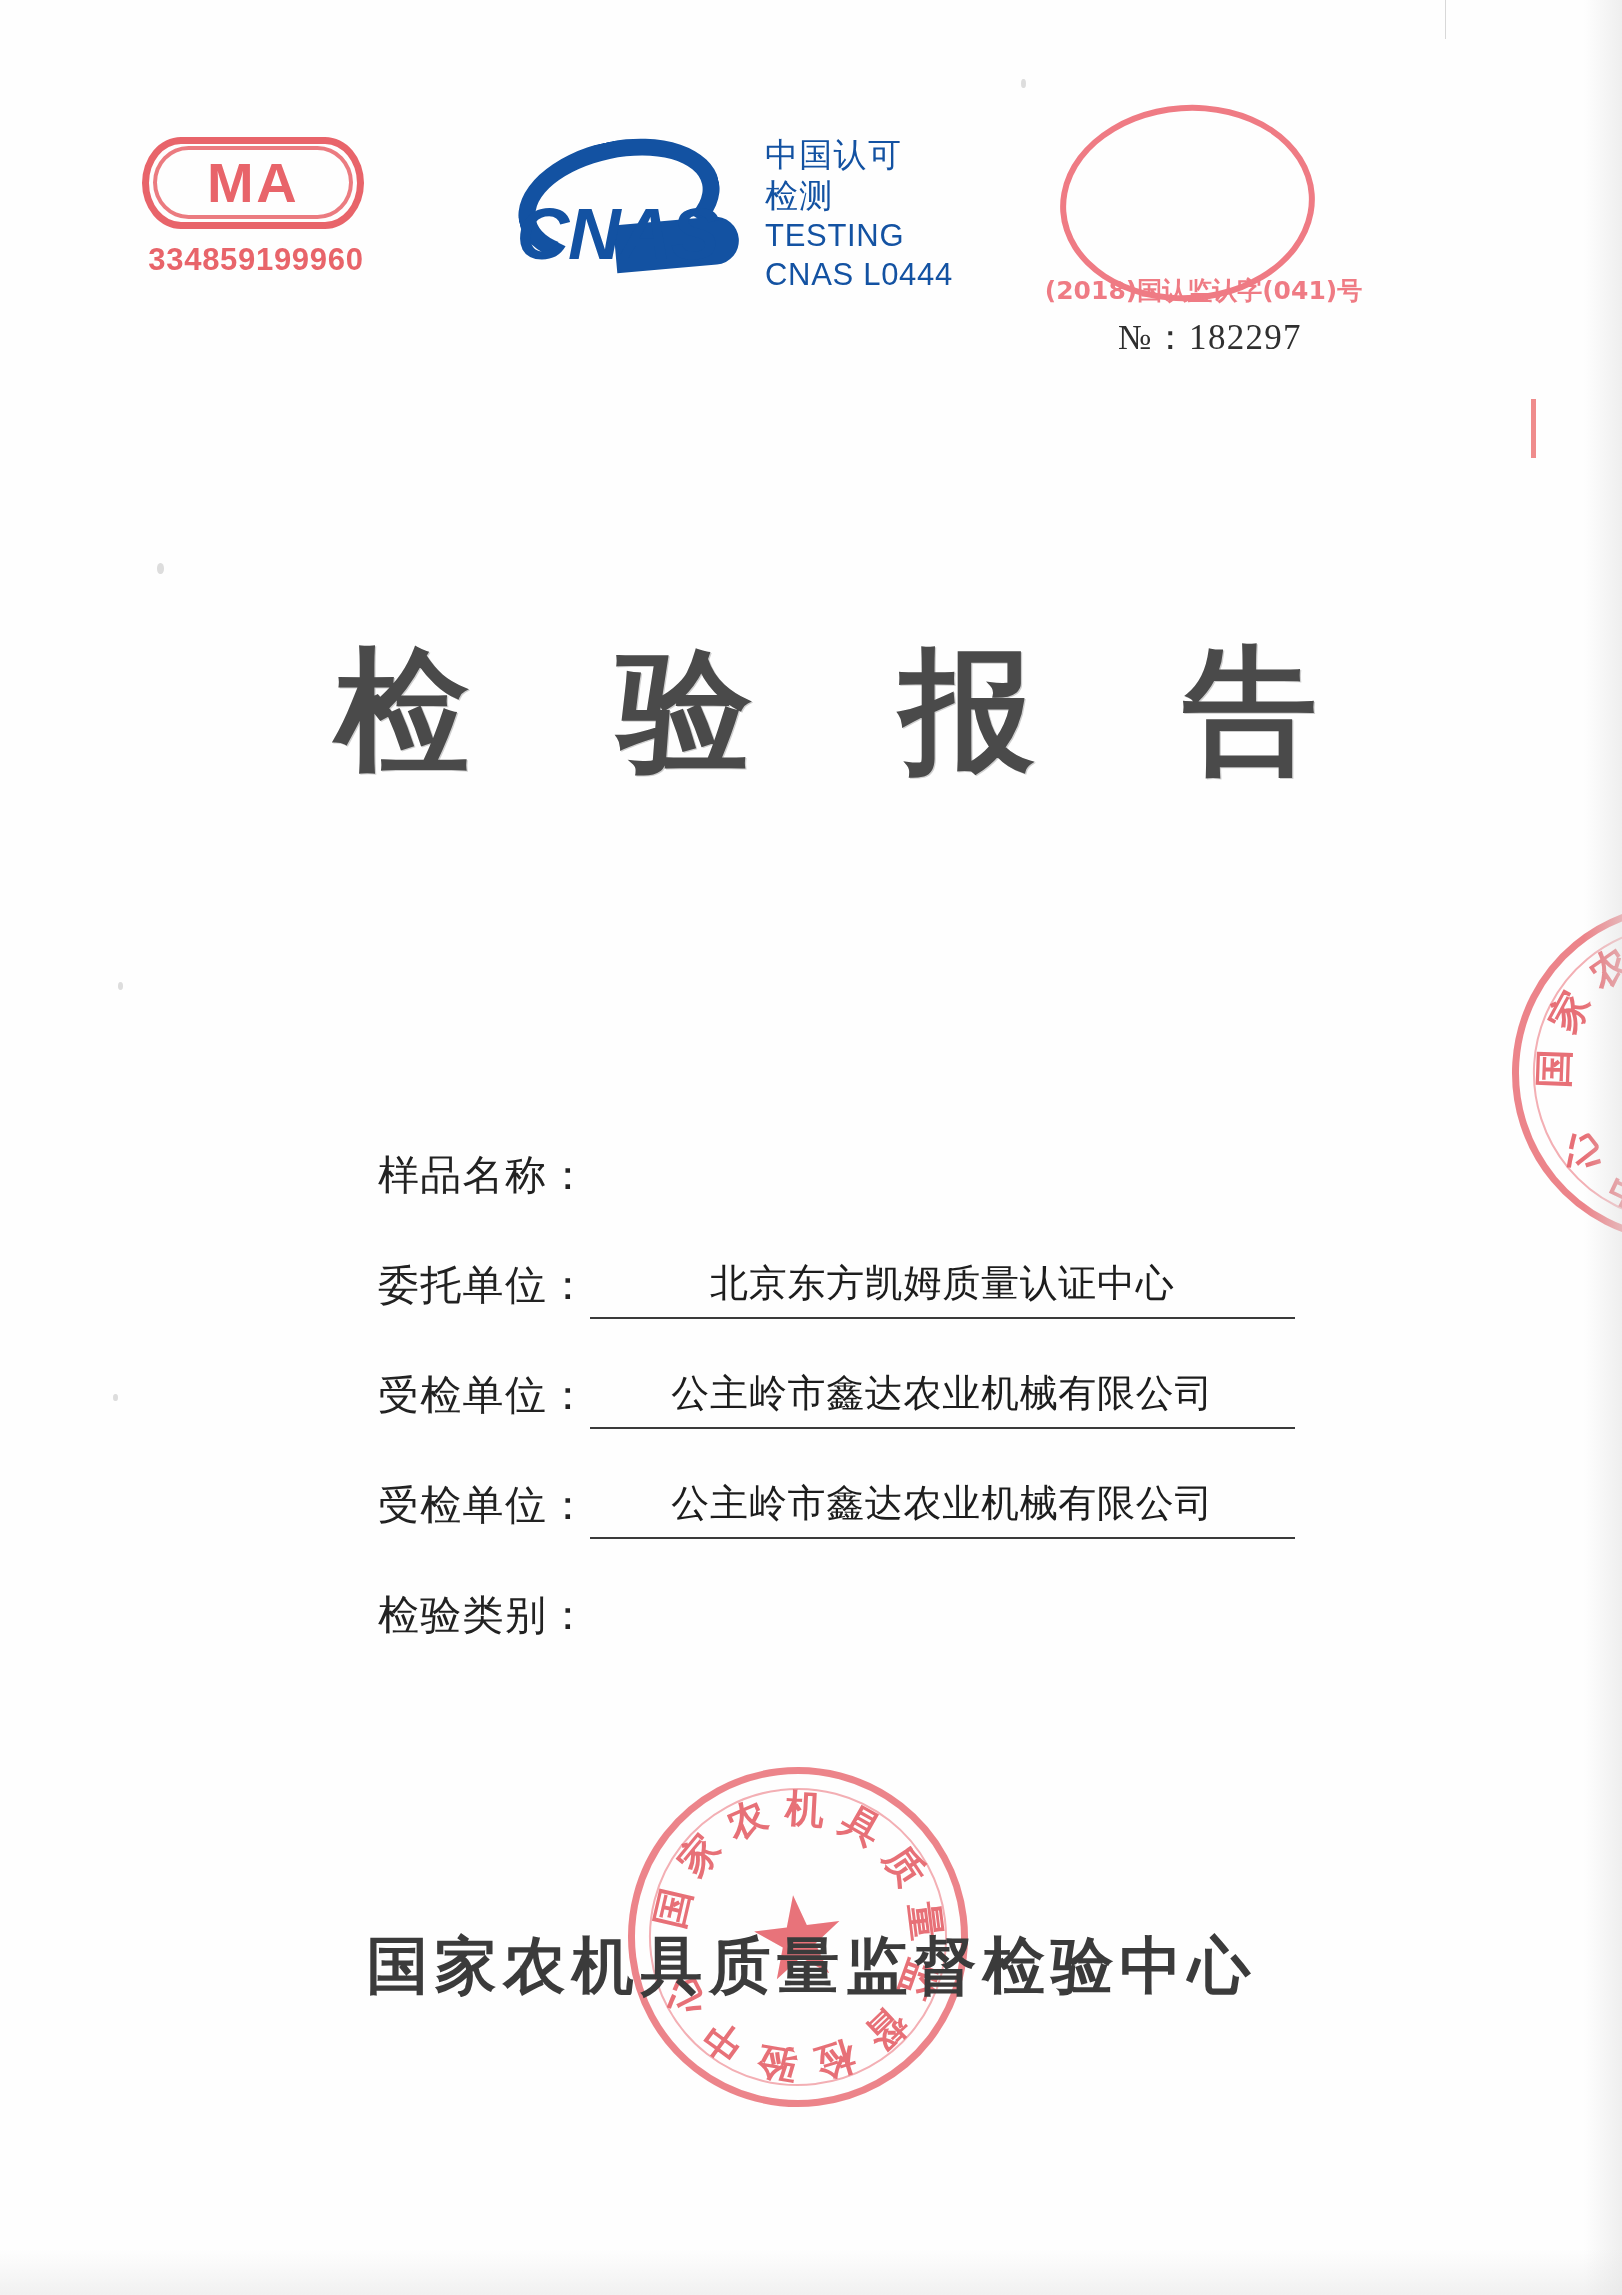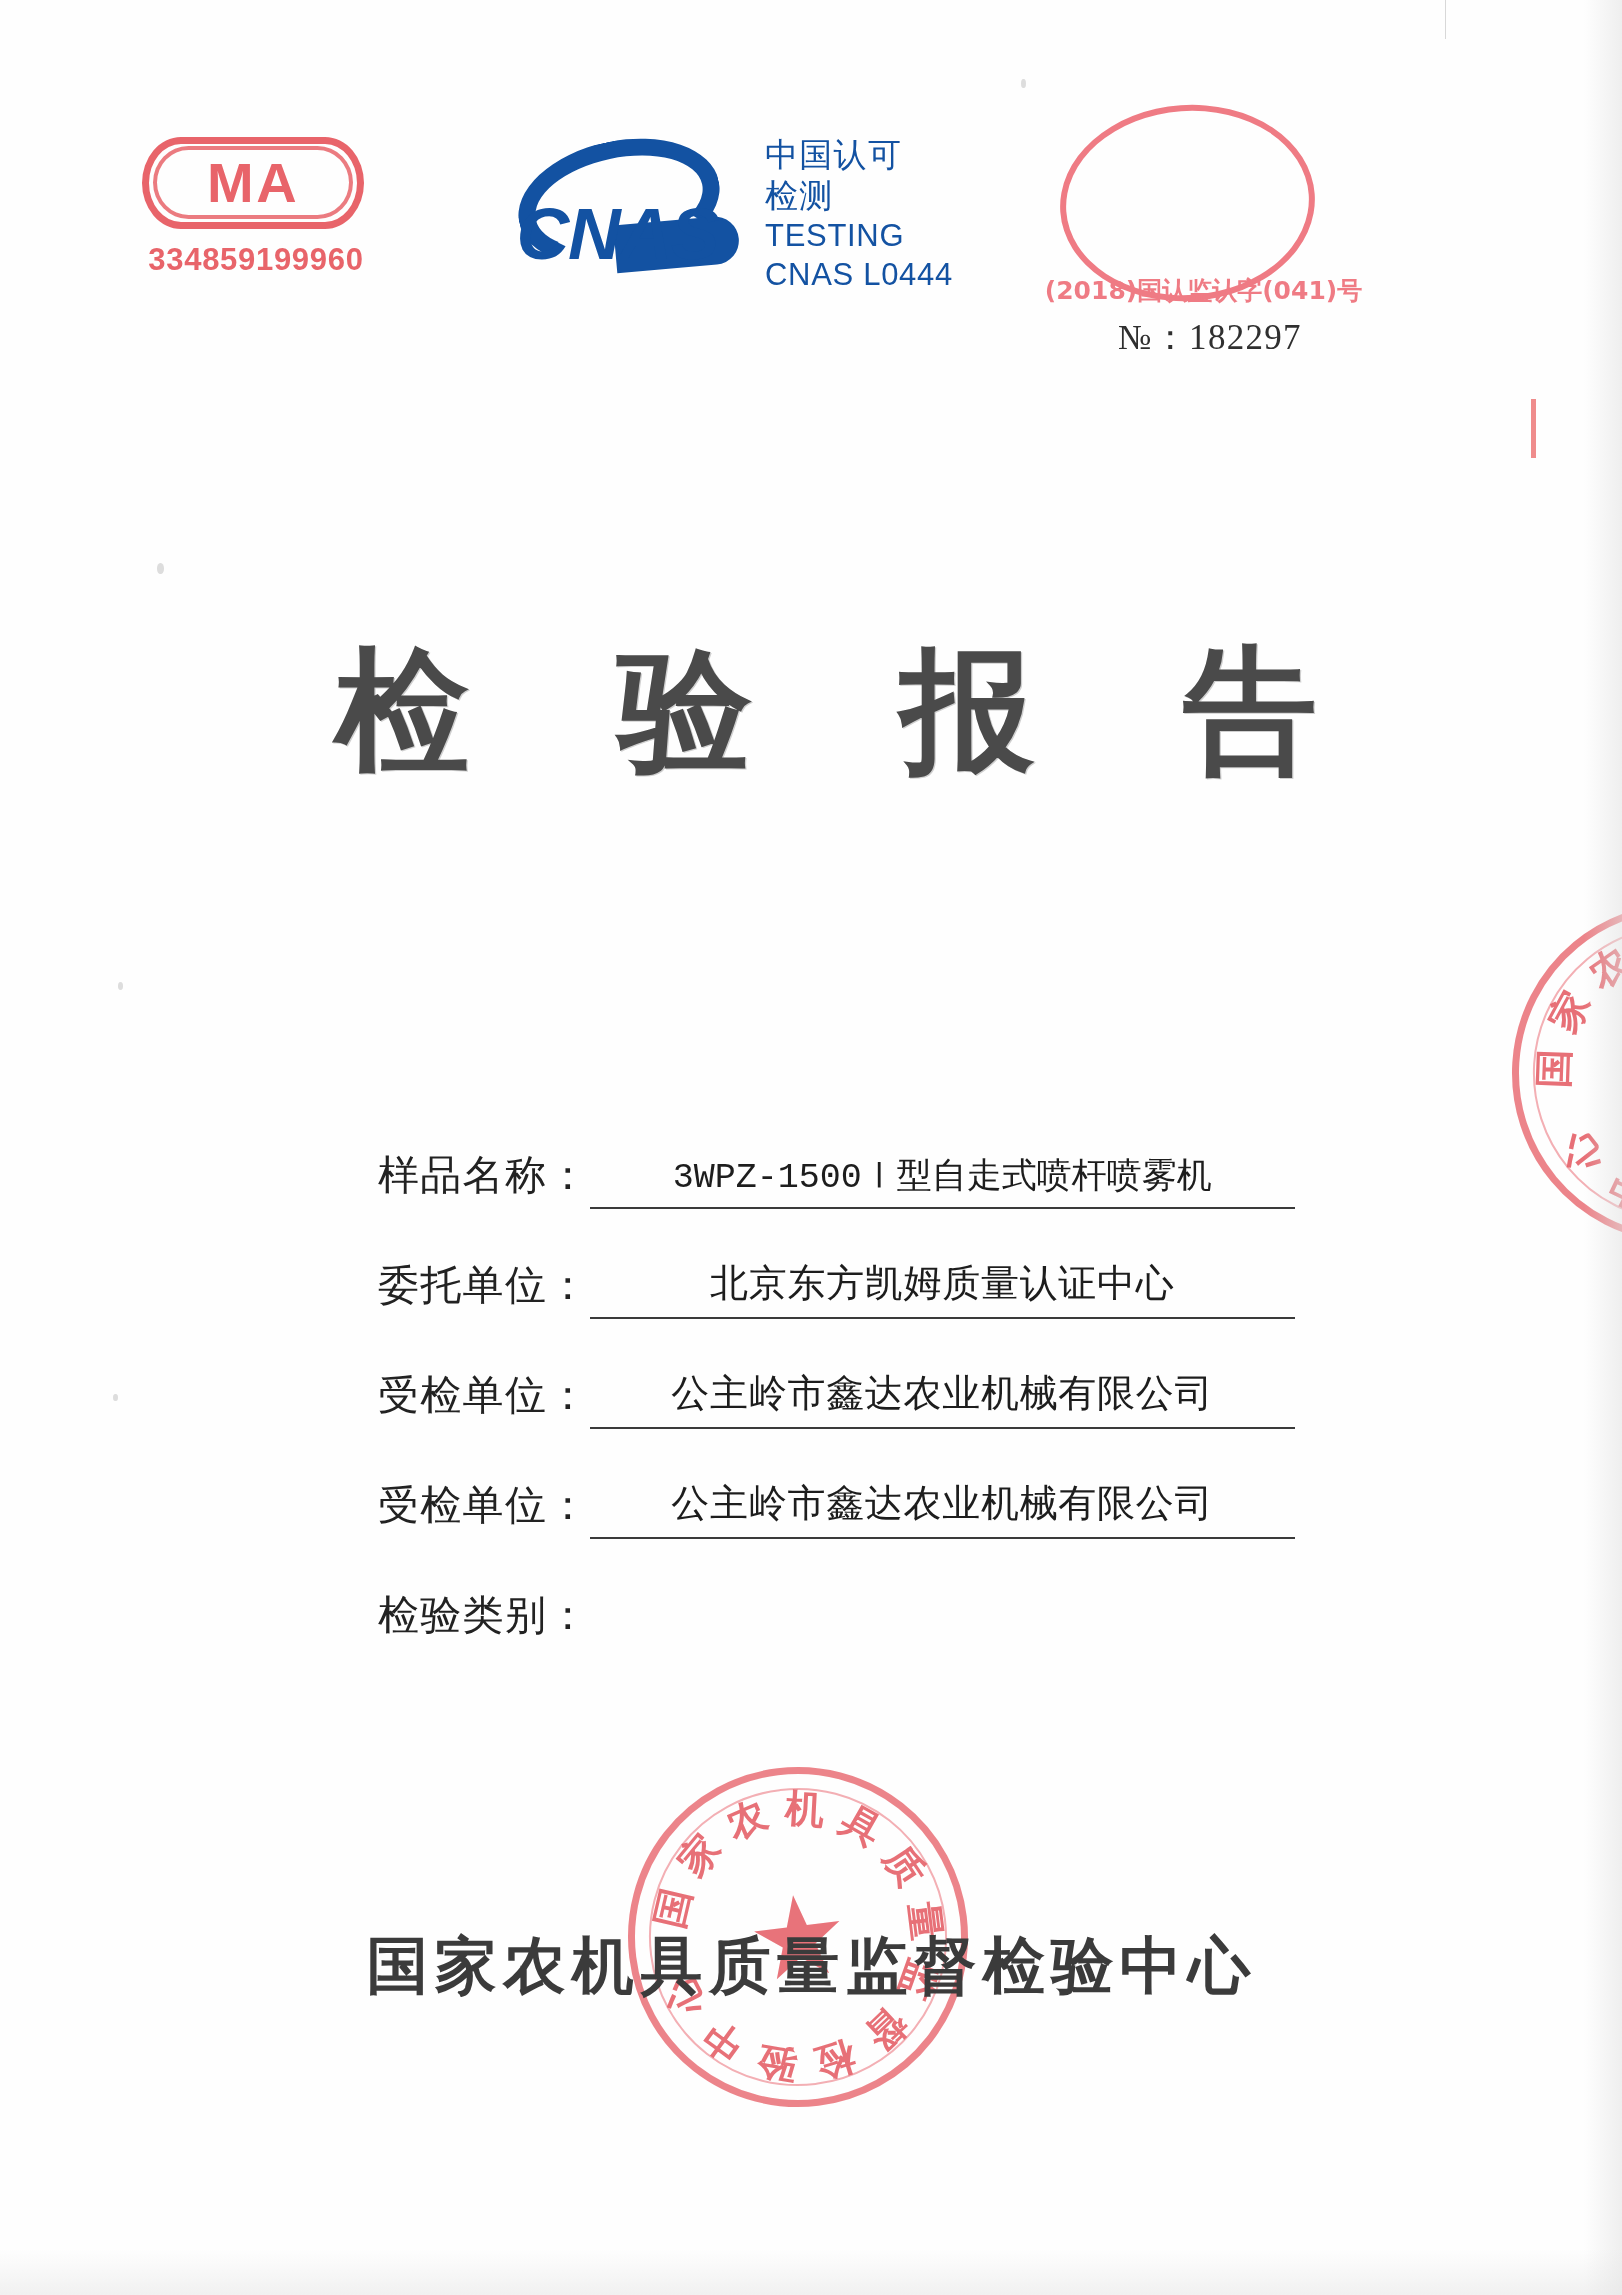--- a/index.html
+++ b/index.html
@@ -424,21 +424,20 @@
 
     <div class="edge-mark"></div>
   </div>
 
   <div class="doc-title">检 验 报 告</div>
 
   <div class="fields">
 
     <div class="field-row">
       <div class="field-label">样品名称：</div>
-      <div class="field-value mono">3WPZ-1500Ⅰ型自走式喷杆喷雾机</div>
     </div>
 
     <div class="field-row">
       <div class="field-label">委托单位：</div>
       <div class="field-value">北京东方凯姆质量认证中心</div>
     </div>
 
     <div class="field-row">
       <div class="field-label">受检单位：</div>
       <div class="field-value">公主岭市鑫达农业机械有限公司</div>

